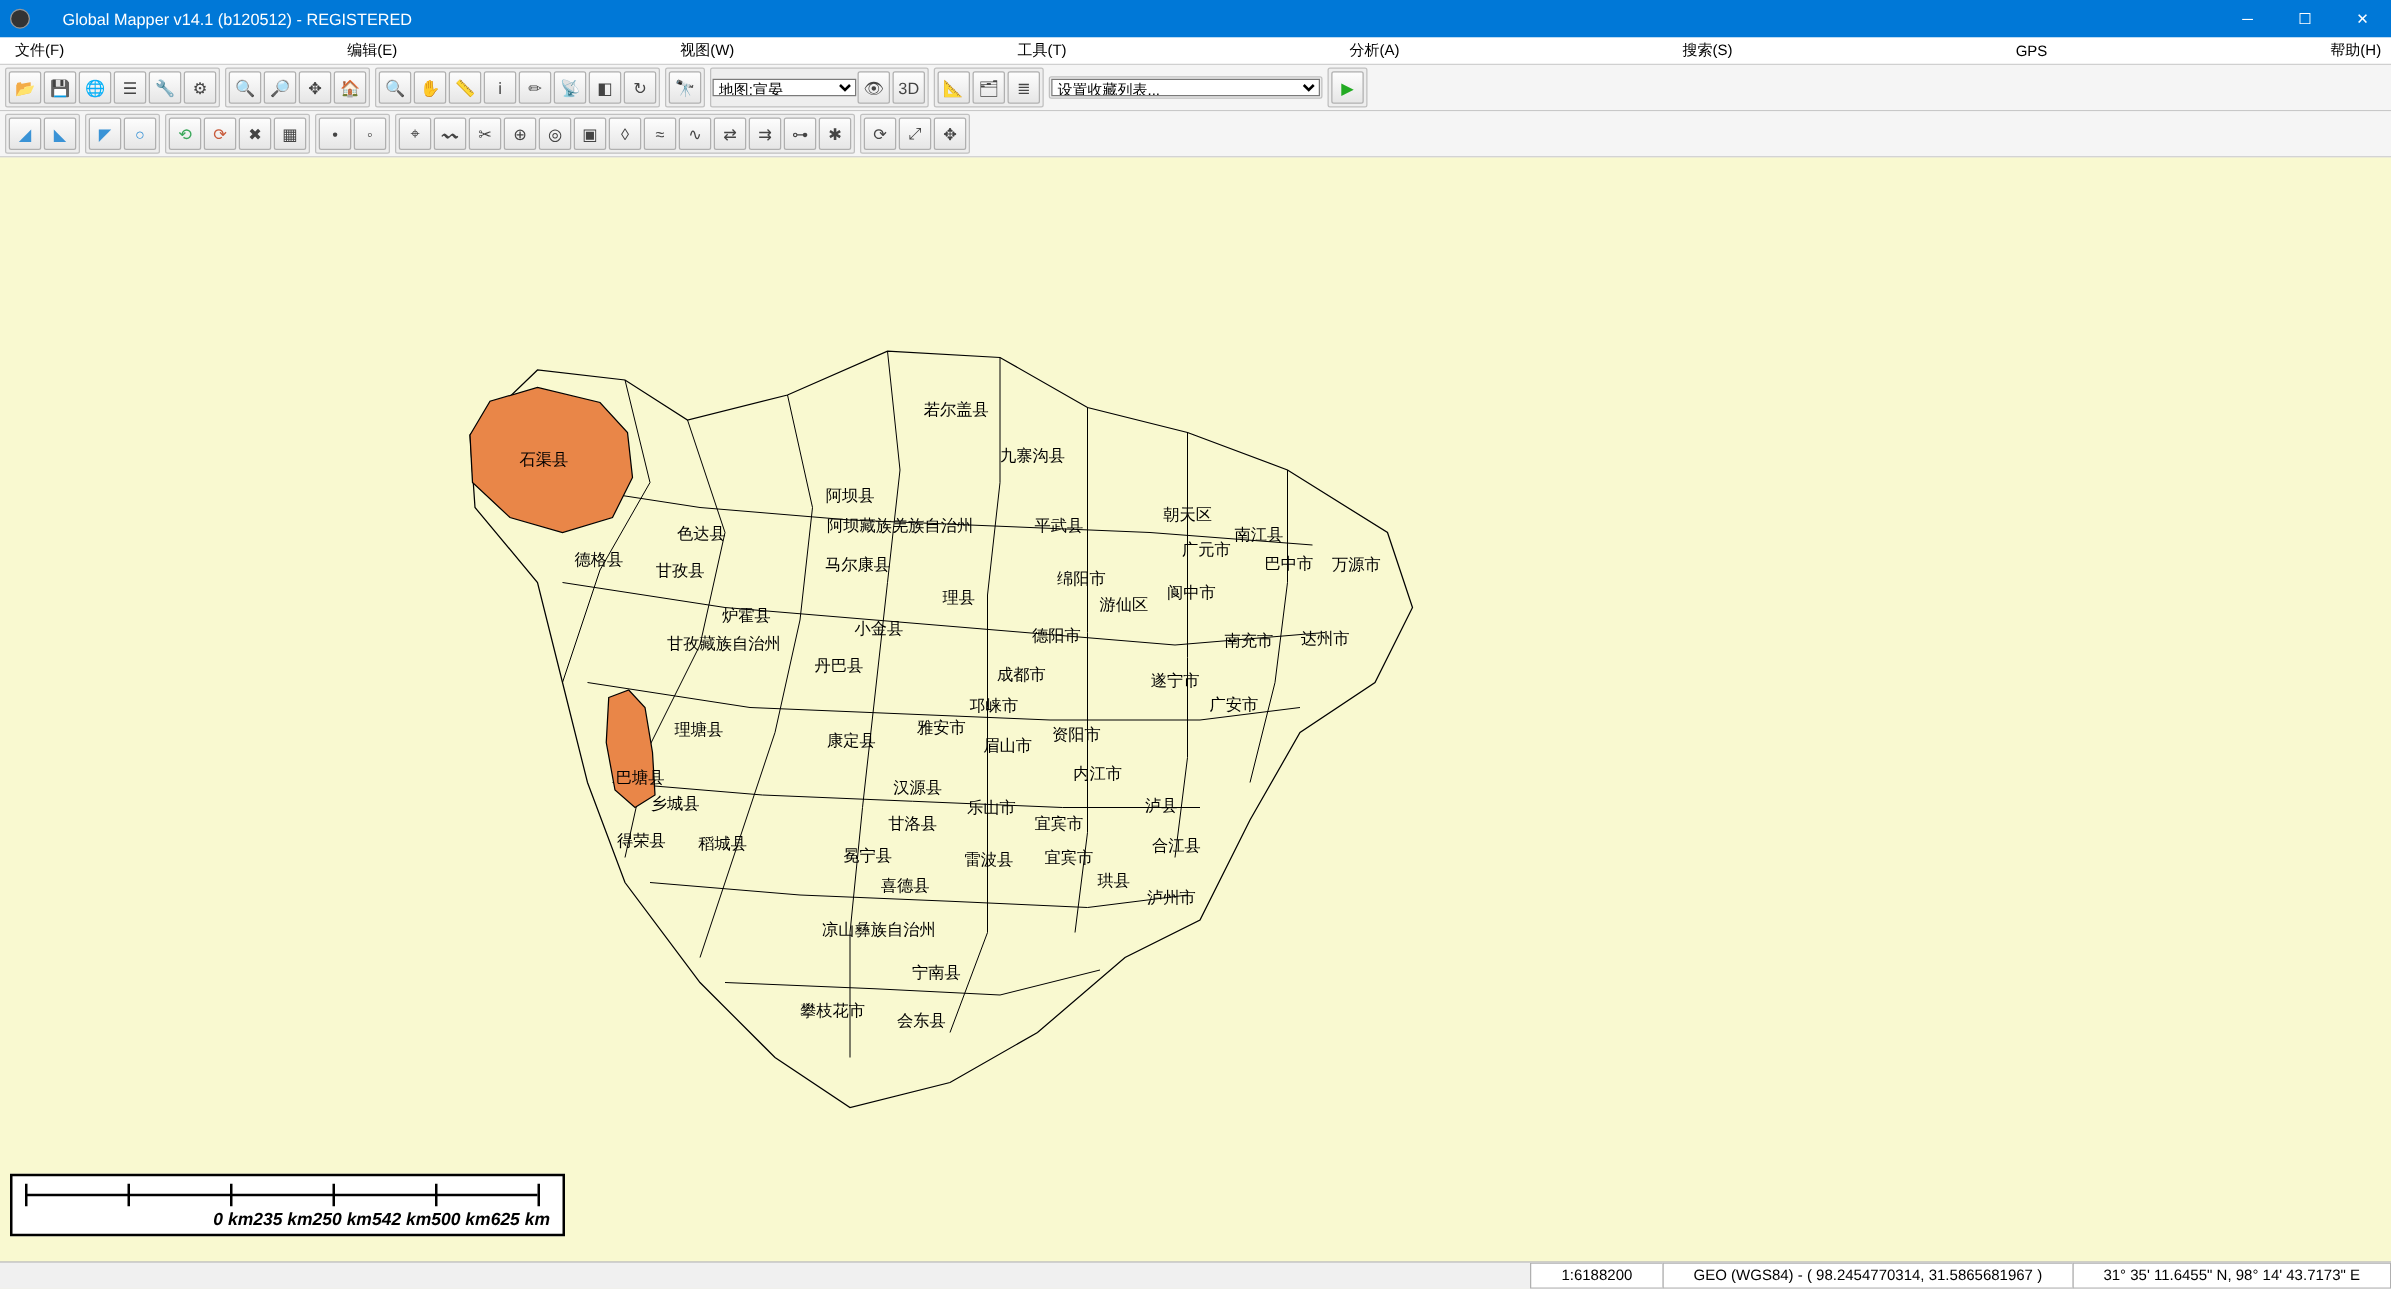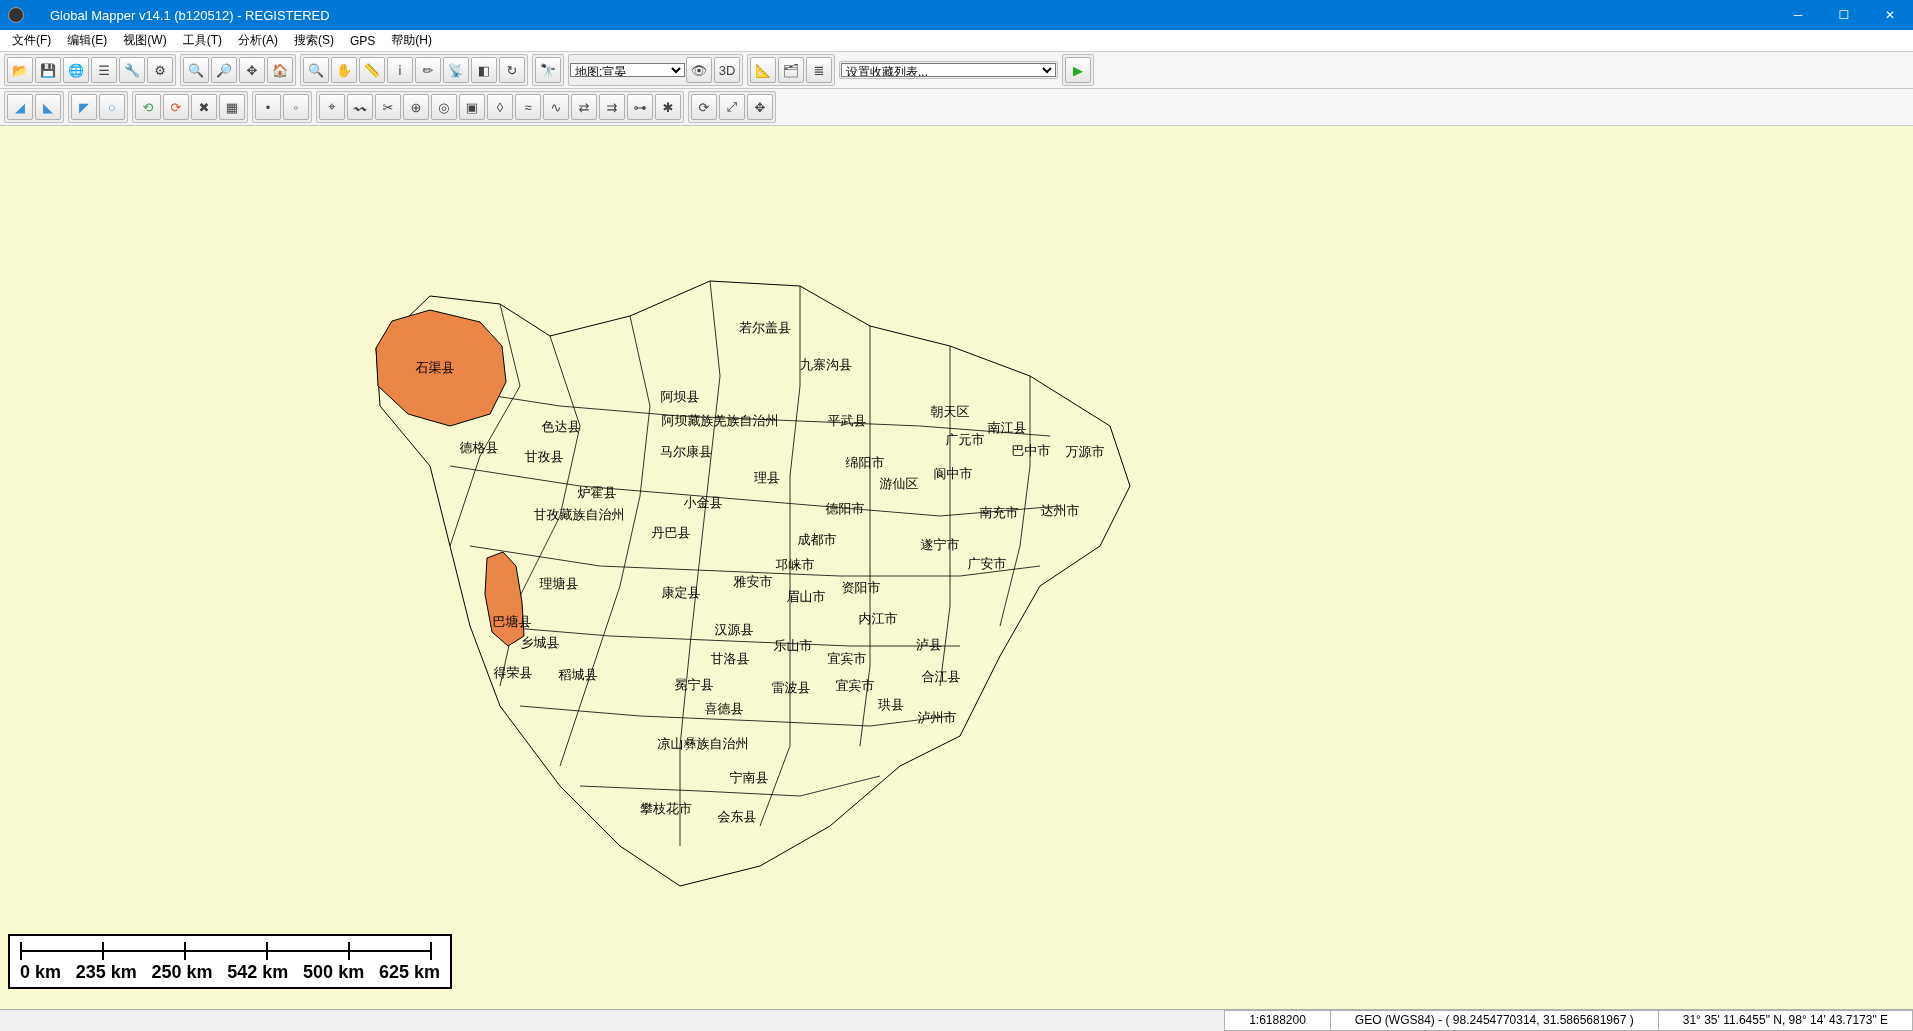--- a/index.html
+++ b/index.html
@@ -6,21 +6,21 @@
 body { width: 1913px; height: 1031px; overflow: hidden; display: flex; flex-direction: column; background: #f0f0f0; }
 
 
 .title-bar { height: 30px; background: #0078d7; color: #fff; display: flex; align-items: center; padding-left: 8px; font-size: 13px; }
 .title-bar .app-icon { width: 16px; height: 16px; background: #333; border-radius: 50%; margin-right: 6px; border:1px solid #999;}
 .title-bar .title-text { flex: 1; margin-left: 20px; }
 .title-bar .win-btns { display: flex; }
 .title-bar .win-btn { width: 46px; height: 30px; display:flex; align-items:center; justify-content:center; color:#fff; font-size:12px;}
 
 
-.menu-bar { height: 22px; background: #fff; display: flex; align-items: center; padding-left: 4px; font-size: 12px; border-bottom:1px solid #d0d0d0;}
+.menu-bar { height: 22px; background: #fff; display: flex; align-items: center; padding-left: 4px; font-size: 12px; border-bottom:1px solid #d0d0d0;justify-content:space-between;}
 .menu-bar .menu-item { padding: 2px 8px; cursor: default; }
 
 
 .toolbar { background: #f5f5f5; display: flex; align-items: center; padding: 2px 4px; border-bottom:1px solid #c8c8c8; gap:0; min-height:32px;}
 .tb-group { display:flex; align-items:center; border:1px solid #c0c0c0; background:#eee; margin-right:4px; padding:1px; border-radius:2px;}
 .tb-btn { width: 26px; height: 26px; background: linear-gradient(#fdfdfd,#e6e6e6); border: 1px solid #b0b0b0; margin:1px; border-radius:2px; display:flex; align-items:center; justify-content:center; font-size:13px; color:#444; cursor:default;}
 .tb-sel { height:14px; border:1px solid #7a7a7a; background:#fff; font-size:12px; }
 .toolbar select { font-size:12px; }
 .green-tri { color:#2a2; }
 
@@ -28,21 +28,21 @@
 .map-area { flex:1; position:relative; background:#f9f9d0; overflow:hidden; }
 .map-svg { position:absolute; inset:0; }
 .region { fill:#f9f9d0; stroke:#000; stroke-width:1; }
 .region.sel { fill:#e98648; }
 .map-label { font-size:13px; fill:#000; text-anchor:middle; font-family:"SimSun","Microsoft YaHei"; }
 
 
 .scale-box { position:absolute; left:8px; bottom:20px; border:2px solid #000; background:#fff; padding:6px 10px 4px 10px; }
 .scale-line { position:relative; width:410px; height:6px; border-top:2px solid #000; margin-top:8px;}
 .scale-tick { position:absolute; top:-10px; width:2px; height:18px; background:#000; }
-.scale-labels { display:flex; width:420px; justify-content:space-between; font-size:18px; font-weight:bold; margin-top:6px;}
+.scale-labels { display:flex; width:420px; justify-content:flex-end; font-size:14px; font-weight:bold; margin-top:6px;font-style:italic;}
 
 
 .status-bar { height:22px; background:#f0f0f0; border-top:1px solid #b0b0b0; display:flex; justify-content:flex-end; font-size:12px; }
 .status-cell { border:1px solid #b0b0b0; padding:2px 24px; background:#fff; margin-left:-1px;}
 </style>
 </head>
 <body>
 
 <div class="title-bar">
   <div class="app-icon"></div>

